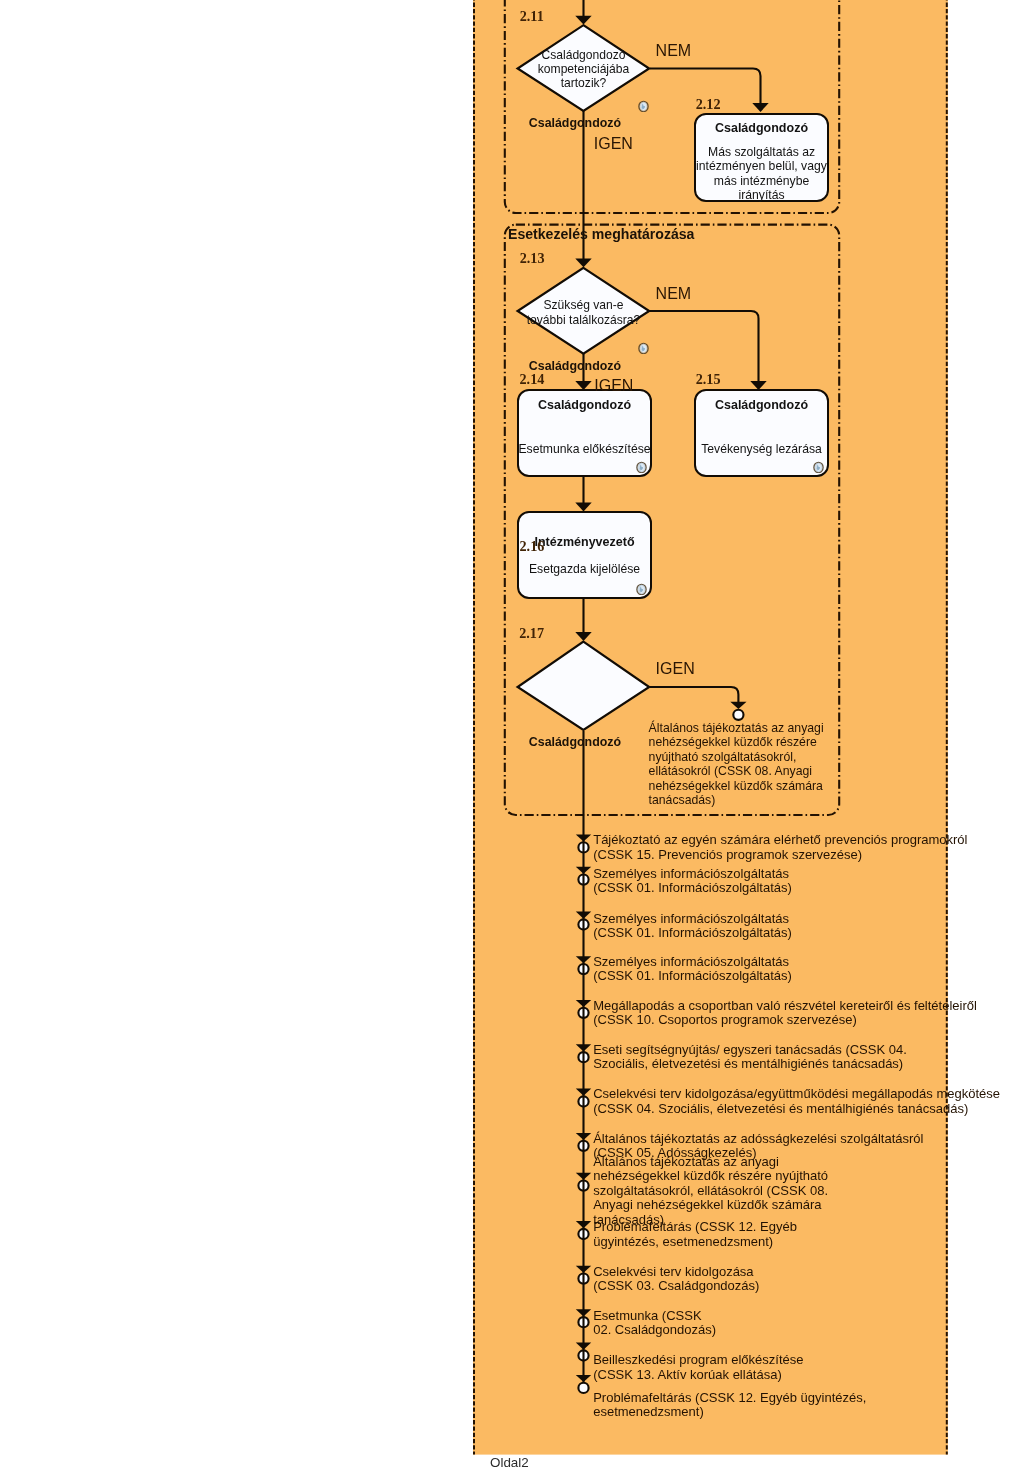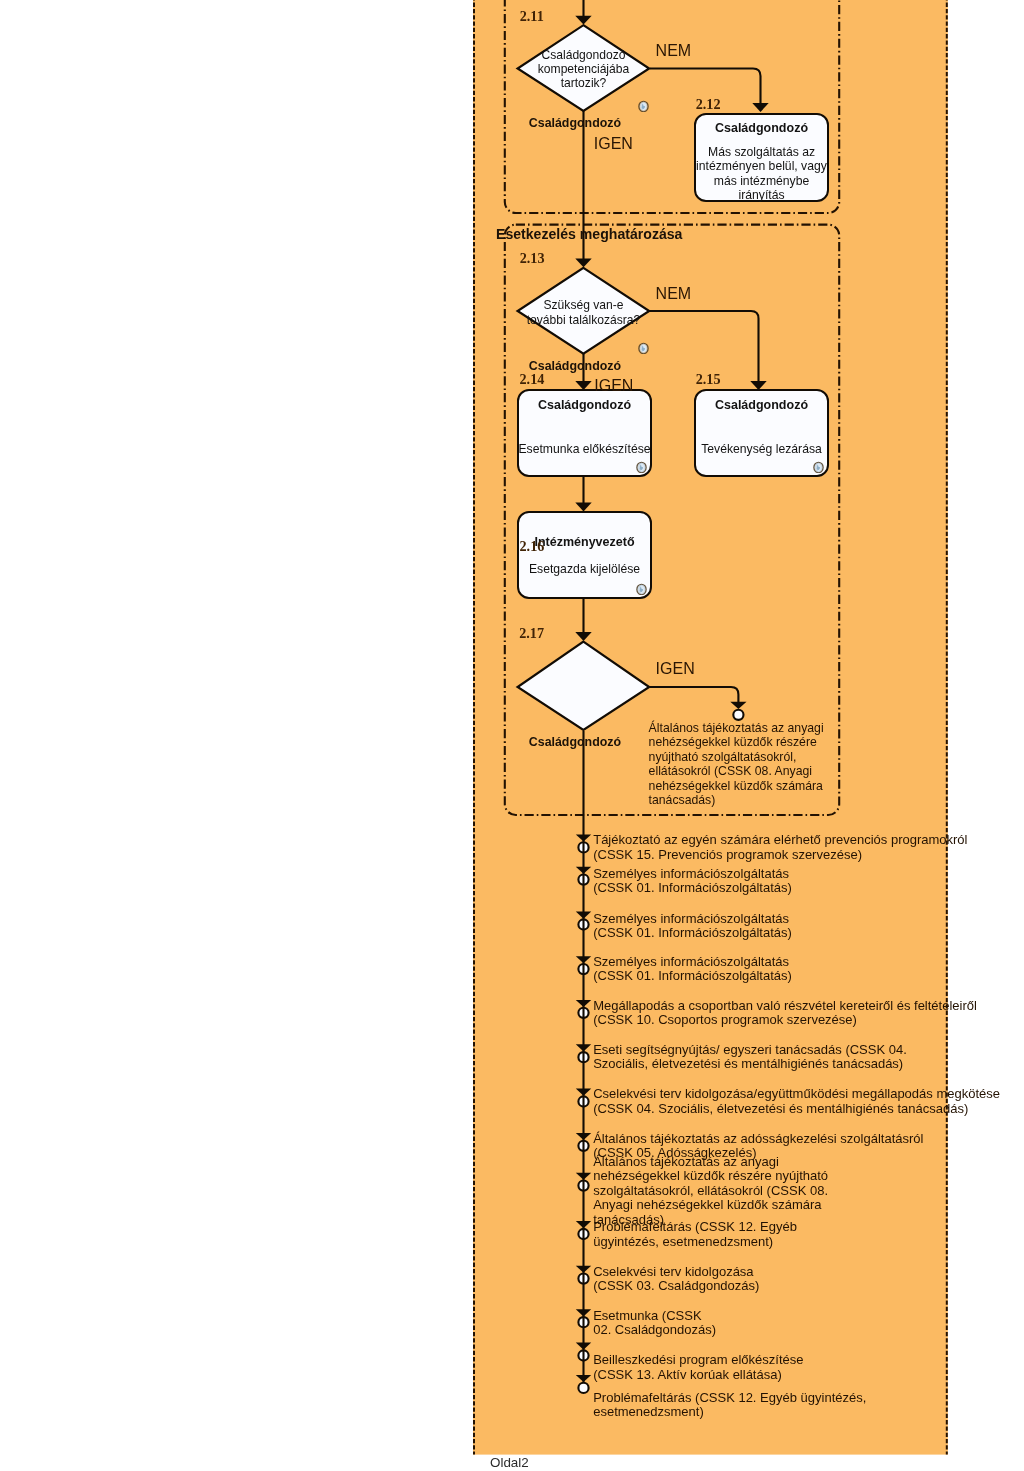--- a/index.html
+++ b/index.html
@@ -91,21 +91,21 @@
       <path d="M575.3,632 L591.7,632 L583.5,641 z"></path>
       <path d="M730.3,701.7 L746.5,701.7 L738.4,709 z"></path>
     </g>
     <circle cx="738.4" cy="714.8" r="5.1" fill="#fbfcff" stroke="#120c05" stroke-width="2.1"></circle>
 
     <polygon points="583.4,25.2 649.2,68.5 583.4,111 517.6,68.5" fill="#fbfcff" stroke="#120c05" stroke-width="2.2" stroke-linejoin="miter"></polygon>
     <polygon points="583.4,267.8 649.2,311 583.4,353.6 517.6,311" fill="#fbfcff" stroke="#120c05" stroke-width="2.2" stroke-linejoin="miter"></polygon>
     <polygon points="583.4,641.6 649.2,687 583.4,730 517.6,687" fill="#fbfcff" stroke="#120c05" stroke-width="2.2" stroke-linejoin="miter"></polygon>
   </svg>
 
-  <div class="lanelbl" style="left:496px;top:226.6px;">Esetkezelés meghatározása</div>
+  <div class="lanelbl" style="left:508px;top:226.6px;">Esetkezelés meghatározása</div>
 
   <div class="node" style="left:694px;top:113px;width:135px;height:89px;">
     <div class="title" style="top:5.8px;">Családgondozó</div>
     <div class="body" style="top:29.9px;">
         <div>Más szolgáltatás az</div>
         <div>intézményen belül, vagy</div>
         <div>más intézménybe</div>
         <div>irányítás</div>
       </div>
   </div>

